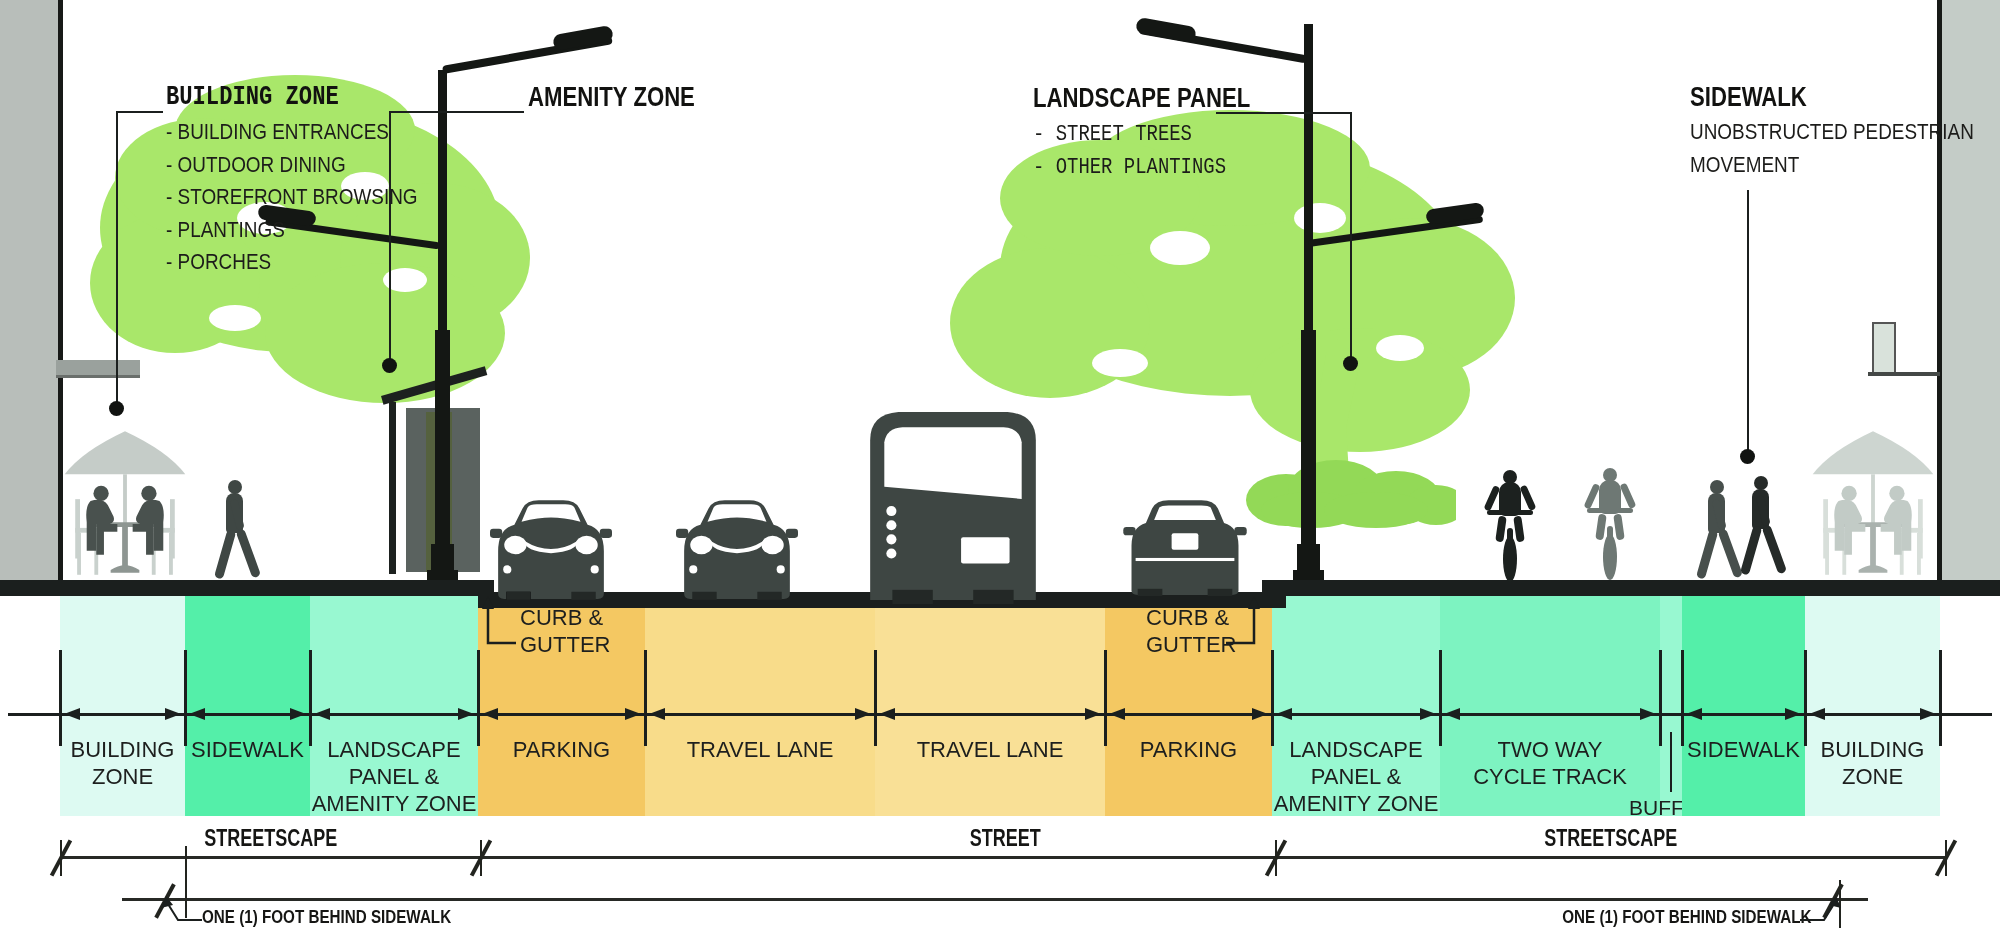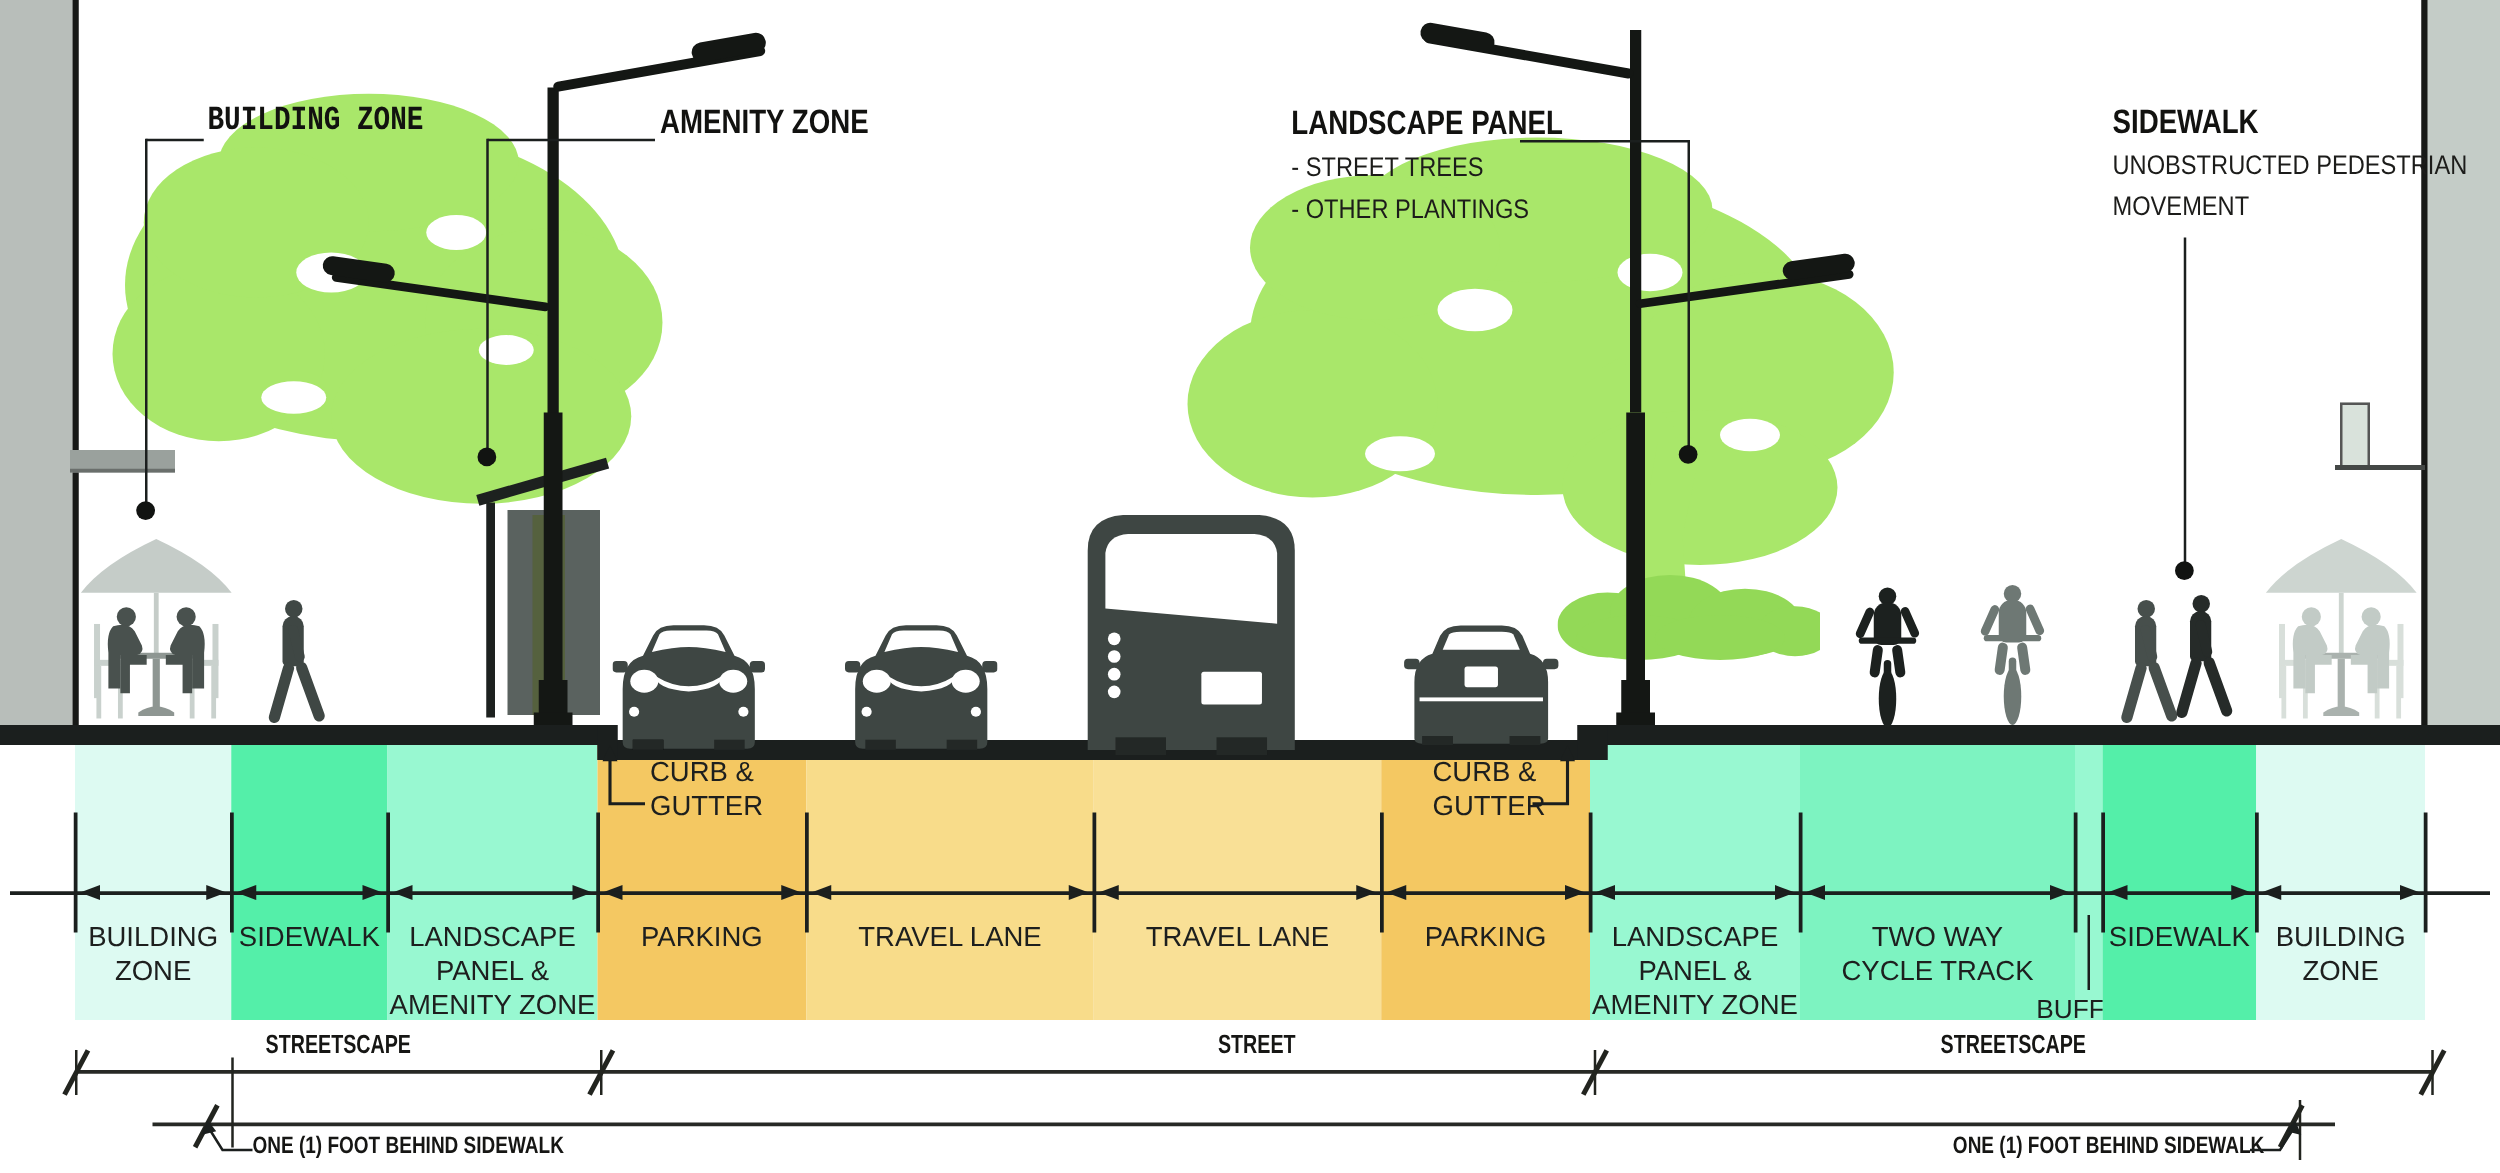--- a/index.html
+++ b/index.html
@@ -48,21 +48,21 @@
   .c-head{width:14px;height:14px;border-radius:50% !important;left:21px;top:0;}
   .c-torso{width:22px;height:34px;left:17px;top:12px;border-radius:10px 10px 6px 6px !important;}
   .c-armL{width:7px;height:26px;left:11px;top:16px;transform:rotate(24deg);transform-origin:3px 2px;}
   .c-armR{width:7px;height:26px;left:38px;top:16px;transform:rotate(-24deg);transform-origin:3px 2px;}
   .c-bar{width:46px;height:5px;left:5px;top:40px;}
   .c-legA{width:8px;height:26px;left:15px;top:46px;transform:rotate(8deg);}
   .c-legB{width:8px;height:26px;left:33px;top:46px;transform:rotate(-8deg);}
   .c-post{width:6px;height:18px;left:25px;top:58px;}
   .c-wheel{width:14px;height:46px;left:21px;top:66px;border-radius:50% !important;}
   
-  .hdr{position:absolute;font-weight:bold;font-size:21px;color:#161614;text-align:center;white-space:nowrap;}
+  .hdr{position:absolute;font-weight:bold;font-size:24px;color:#161614;text-align:center;white-space:nowrap;}
   .hdr>span{display:inline-block;transform:scaleX(.75);}
   .dim2{position:absolute;height:3px;background:#272925;}
   .slash{position:absolute;width:4px;height:40px;background:#22241f;transform:rotate(28deg);}
   .vline{position:absolute;width:2px;background:#22241f;}
   .smallhdr{position:absolute;font-weight:bold;font-size:19px;color:#161614;white-space:nowrap;}
   .smallhdr>span{display:inline-block;transform:scaleX(.8);transform-origin:left;}
 </style>
 </head>
 <body>
 
@@ -139,31 +139,38 @@
   <div class="pole" style="left:1304px;top:24px;width:9px;height:306px;"></div>
   <div class="pole" style="left:1301px;top:330px;width:15px;height:222px;"></div>
   <div class="pole" style="left:1297px;top:544px;width:23px;height:30px;"></div>
   <div class="pole" style="left:1293px;top:570px;width:31px;height:10px;"></div>
   <div class="arm" style="left:1140px;top:26px;width:170px;height:8px;transform:rotate(10deg);transform-origin:0 0;"></div>
   <div class="lamp" style="left:1136px;top:22px;width:60px;height:16px;transform:rotate(10deg);"></div>
   <div class="arm" style="left:1308px;top:240px;width:176px;height:7px;transform:rotate(-8deg);transform-origin:0 0;"></div>
   <div class="lamp" style="left:1426px;top:206px;width:58px;height:15px;transform:rotate(-8deg);"></div>
 
   <div class="co-title" style="left:166px;top:82px;font-family:Liberation Mono, monospace;"><span>BUILDING ZONE</span></div>
+  <div class="co-items" style="left:166px;top:116px;">
+      <div class="callout-item">- BUILDING ENTRANCES</div>
+      <div class="callout-item">- OUTDOOR DINING</div>
+      <div class="callout-item">- STOREFRONT BROWSING</div>
+      <div class="callout-item">- PLANTINGS</div>
+      <div class="callout-item">- PORCHES</div>
+    </div>
   <div class="leadline" style="left:117px;top:111px;width:46px;height:2px;"></div>
   <div class="leadline" style="left:116px;top:111px;width:2px;height:292px;"></div>
   <div class="dot" style="left:109px;top:401px;"></div>
 
   <div class="co-title" style="left:528px;top:82px;"><span>AMENITY ZONE</span></div>
   <div class="leadline" style="left:390px;top:111px;width:134px;height:2px;"></div>
   <div class="leadline" style="left:389px;top:111px;width:2px;height:248px;"></div>
   <div class="dot" style="left:382px;top:358px;"></div>
 
   <div class="co-title" style="left:1033px;top:83px;"><span>LANDSCAPE PANEL</span></div>
-  <div class="co-items" style="left:1033px;top:118px;">
+  <div class="co-items" style="left:1033px;top:118px;font-family:Liberation Mono, monospace;">
       <div class="callout-item">- STREET TREES</div>
       <div class="callout-item">- OTHER PLANTINGS</div>
     </div>
   <div class="leadline" style="left:1216px;top:112px;width:136px;height:2px;"></div>
   <div class="leadline" style="left:1350px;top:112px;width:2px;height:245px;"></div>
   <div class="dot" style="left:1343px;top:356px;"></div>
 
   <div class="co-title" style="left:1690px;top:82px;"><span>SIDEWALK</span></div>
   <div class="co-items" style="left:1690px;top:116px;">
       <div class="callout-item">UNOBSTRUCTED PEDESTRIAN</div>

